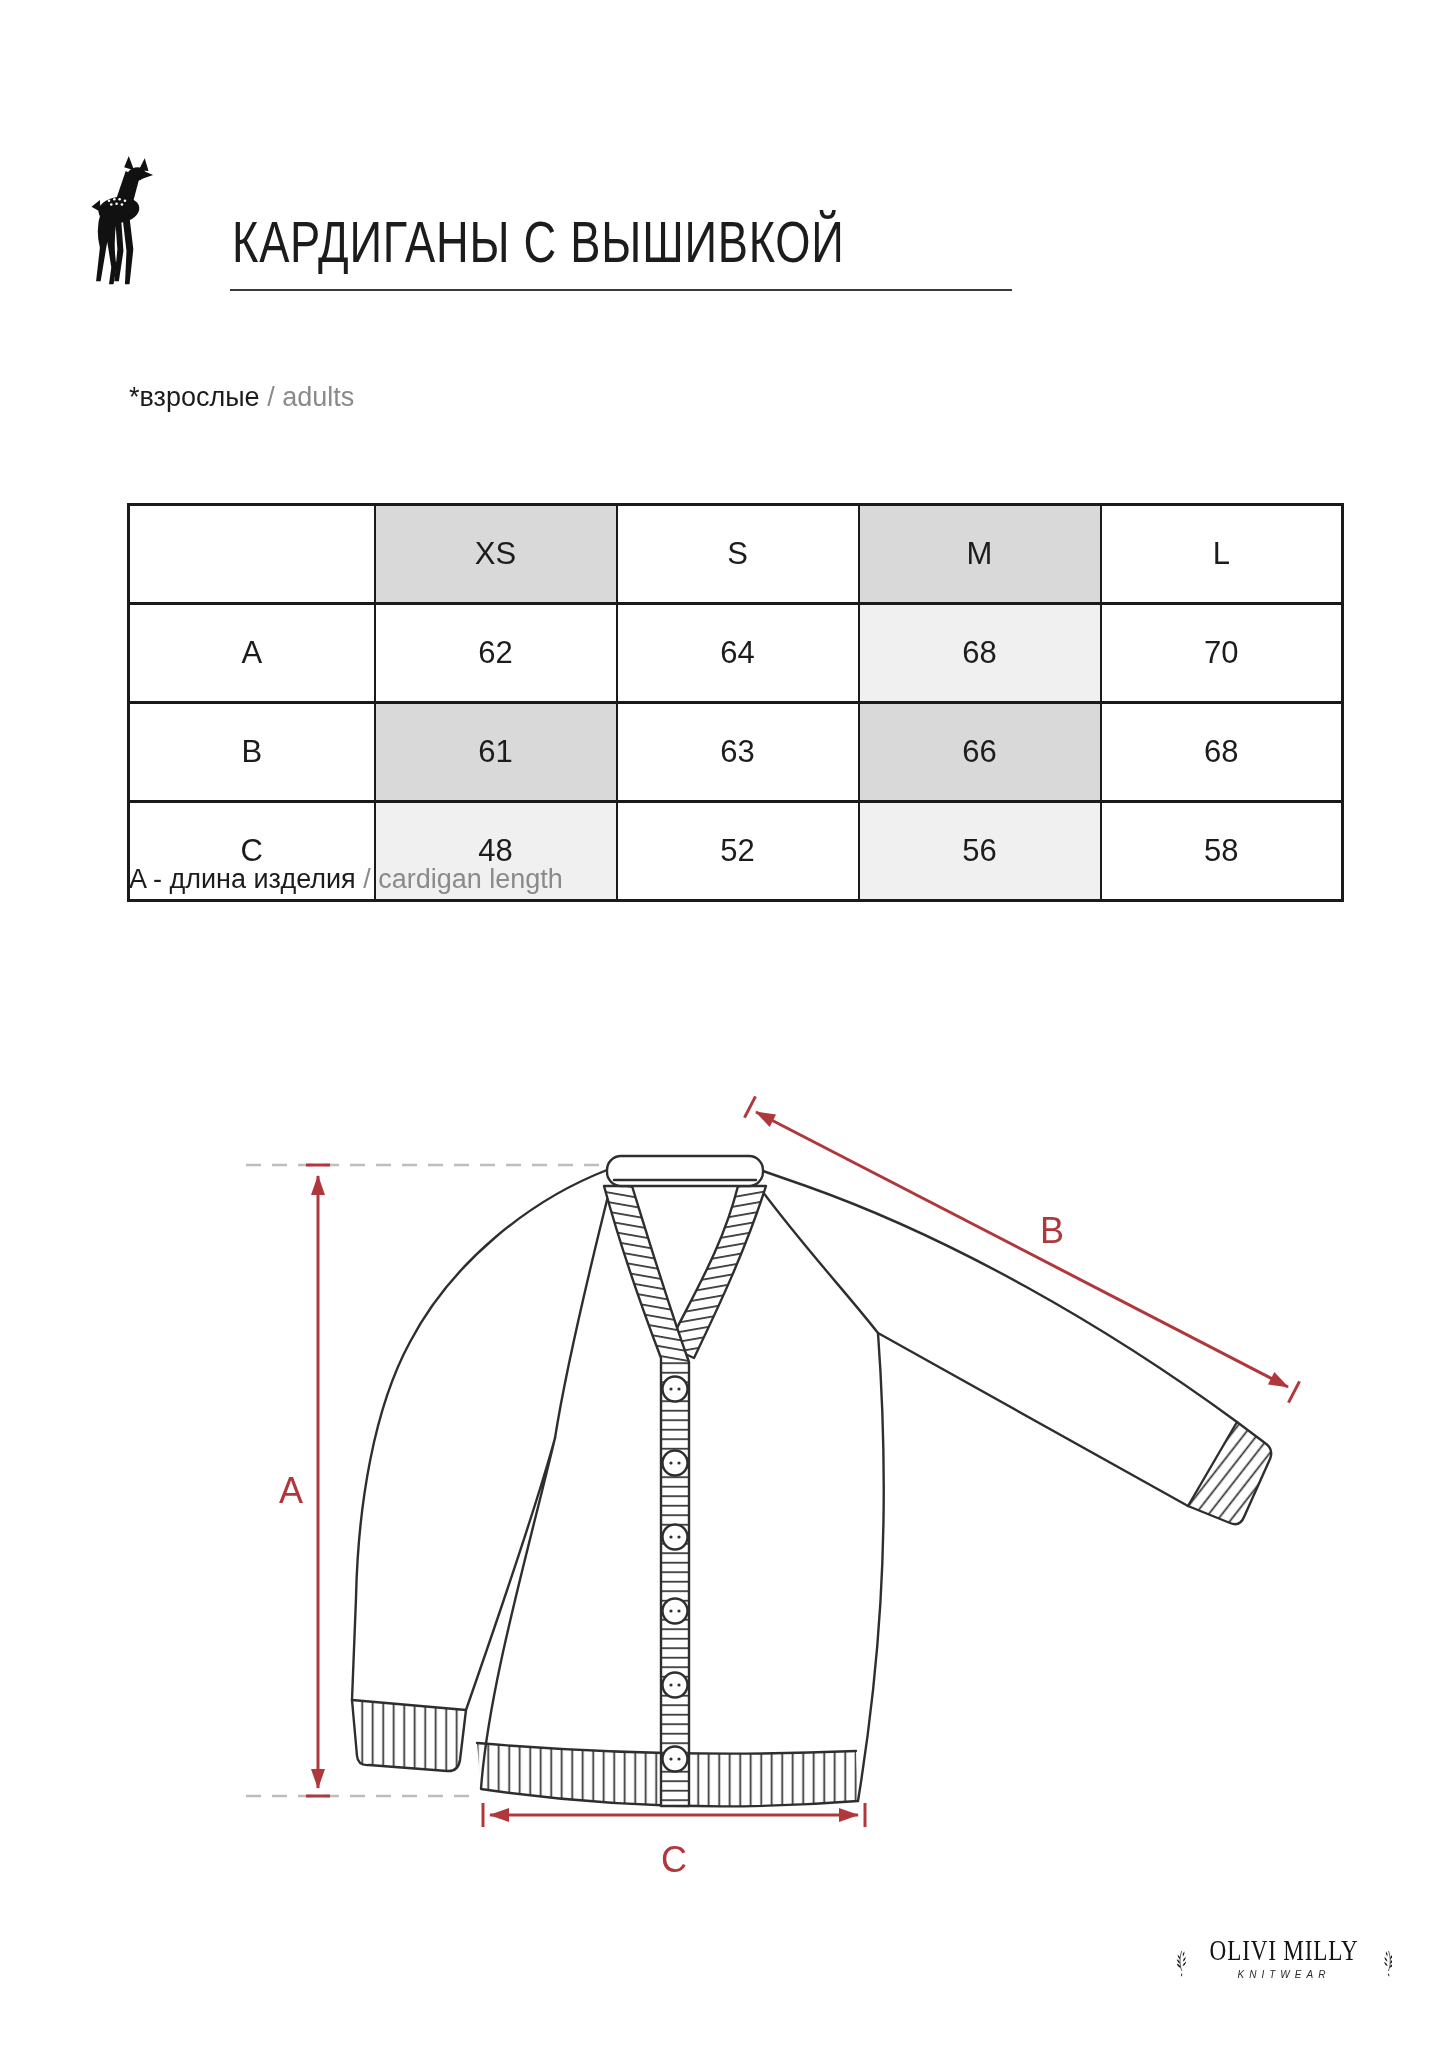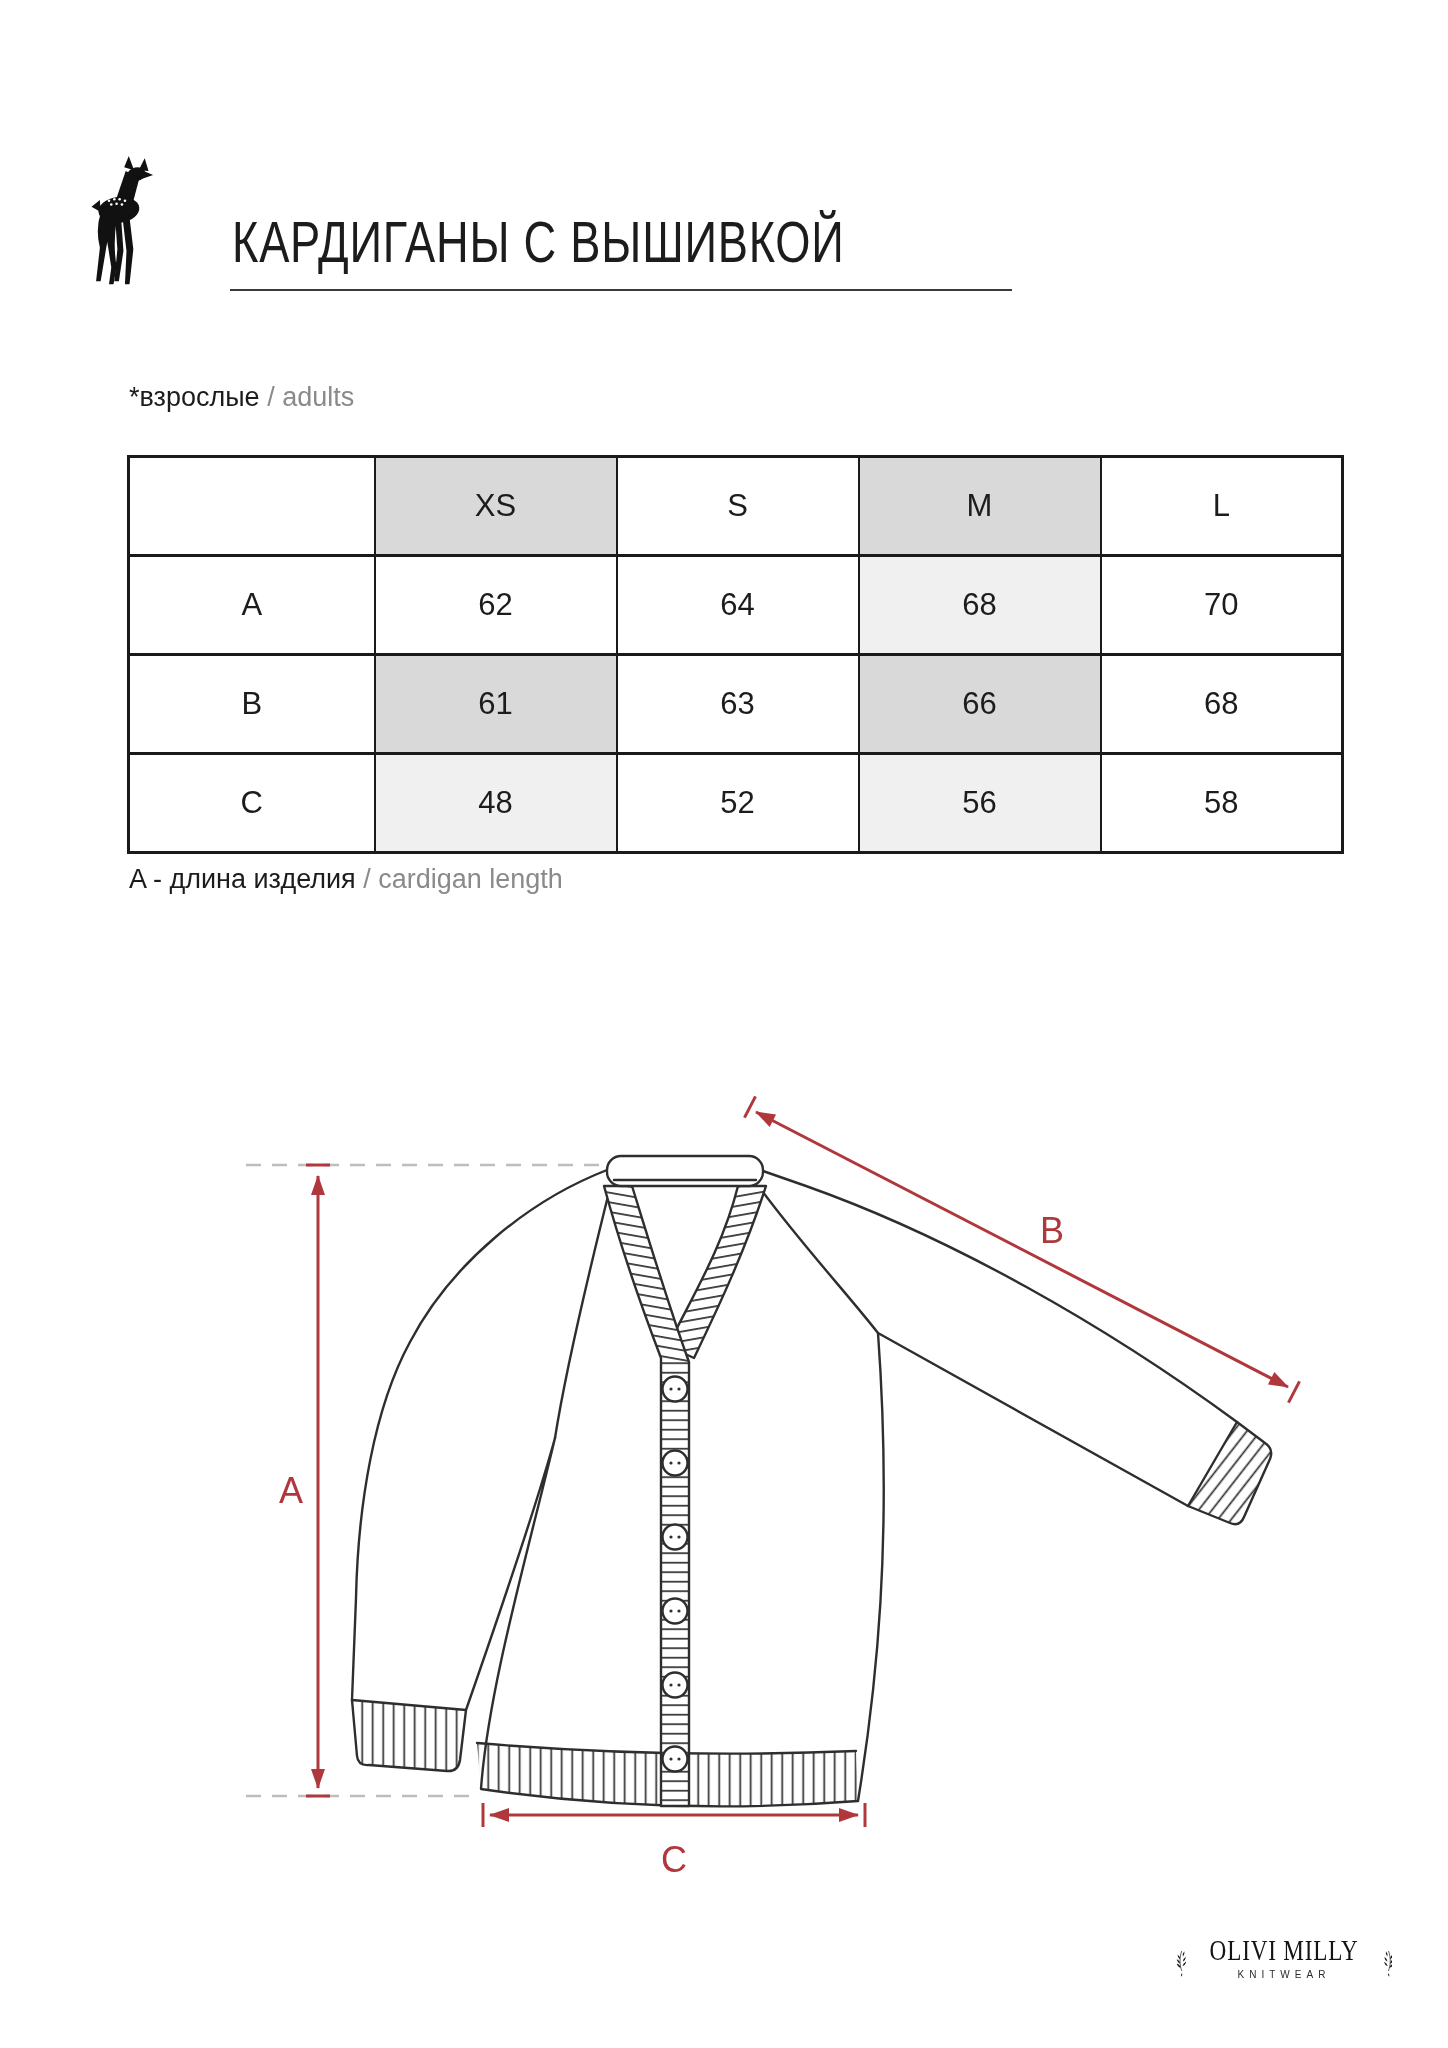--- a/index.html
+++ b/index.html
@@ -12,31 +12,31 @@
   #title-rule{left:230px;top:289px;width:782px;border-top:2px solid #3a3a3a;}
   #title-en{left:232px;top:303px;font-size:55px;letter-spacing:1px;color:#8a8a8a;}
   #deer{left:90px;top:146px;width:76px;height:152px;}
   
   #note{left:129px;top:382px;font-size:27px;}
   .grey{color:#8a8a8a;margin-top:8px;}
   
   #size-table{left:127px;top:455px;border-collapse:collapse;table-layout:fixed;}
   #size-table td{border:2px solid #1a1a1a;border-top-width:3px;border-bottom-width:3px;
       text-align:center;vertical-align:middle;font-size:31px;color:#1c1c1c;height:96px;padding:0;}
-  #size-table{border:3px solid #1a1a1a;}
+  #size-table{border:3px solid #1a1a1a;margin-top:48px;}
   td.shade-md{background:#d9d9d9;}
   td.shade-lt{background:#f0f0f0;}
   
   #legend{left:129px;top:861px;font-size:27px;line-height:37px;}
   
   #diagram{left:200px;top:1080px;width:1200px;height:840px;}
   #brand{left:1176px;top:1928px;width:216px;height:84px;display:flex;align-items:flex-start;justify-content:center;gap:5px;}
   #brand .bname{font-family:"Liberation Serif",serif;font-size:29px;letter-spacing:1px;color:#141414;
       display:inline-block;transform:scaleX(0.8);transform-origin:50% 0;white-space:nowrap;}
-  #brand .bsub{font-size:10px;letter-spacing:5px;color:#2a2a2a;text-align:center;margin-top:2px;}
+  #brand .bsub{font-size:10px;letter-spacing:5px;color:#2a2a2a;text-align:center;margin-top:2px;font-style:italic;}
   #brand .bcol{display:flex;flex-direction:column;align-items:center;padding-top:6px;}
 </style>
 </head>
 <body>
 
 <div id="page">
 
   <svg id="deer" class="abs" viewBox="0 0 100 180" aria-hidden="true">
     <g fill="#111111" stroke="none">
       <polygon points="51,3 58,22 45,18"></polygon>

